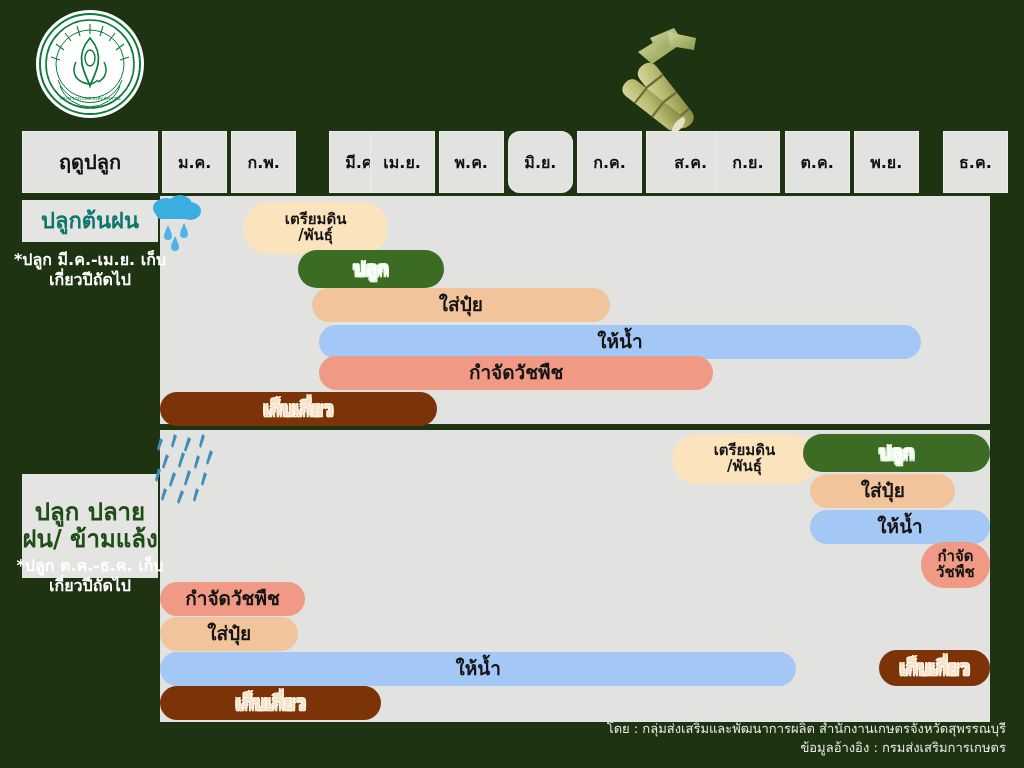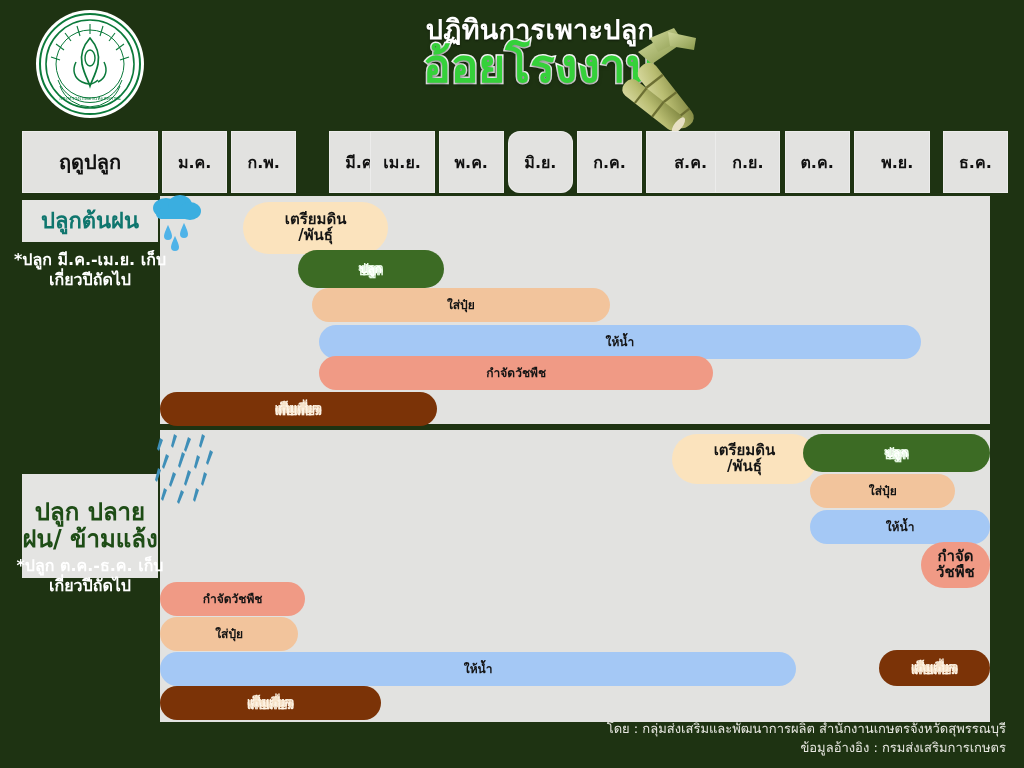--- a/index.html
+++ b/index.html
@@ -60,21 +60,21 @@
     position:absolute;left:10px;width:160px;text-align:center;
     color:#ffffff;font-weight:bold;font-size:16px;line-height:1.25;
   }
   #note1{top:250px;}
   #note2{top:556px;}
 
   
   .bar{
     position:absolute;height:34px;border-radius:17px;
     display:flex;align-items:center;justify-content:center;
-    font-size:12px;font-weight:bold;line-height:1.05;text-align:center;
+    font-size:19px;font-weight:bold;line-height:1.05;text-align:center;
     box-sizing:border-box;padding:0 6px;white-space:pre-line;
   }
   .bar.two{height:46px;font-size:15px;}
   .bar-harvest{
     color:#f6e2c8;
     text-shadow:
       -1.5px -1.5px 0 #fdf3e4, 1.5px -1.5px 0 #fdf3e4,
       -1.5px  1.5px 0 #fdf3e4, 1.5px  1.5px 0 #fdf3e4;
   }
   .bar-plant{
@@ -120,24 +120,20 @@
         <path d="M52 26 C45 34 42 42 44 52 C46 62 50 68 52 74 C54 68 58 62 60 52 C62 42 59 34 52 26 Z" fill="none" stroke="#0b7a3b" stroke-width="1.7"></path>
         <path d="M38 50 C34 58 36 66 44 70 C50 73 56 72 60 68" fill="none" stroke="#0b7a3b" stroke-width="1.5"></path>
         <path d="M66 50 C70 58 68 66 60 70" fill="none" stroke="#0b7a3b" stroke-width="1.5"></path>
         <ellipse cx="52" cy="46" rx="5" ry="8" fill="none" stroke="#0b7a3b" stroke-width="1.4"></ellipse>
         <path d="M20 68 A34 34 0 0 0 84 68" fill="none" stroke="#0b7a3b" stroke-width="1"></path>
         <path d="M22 74 A32 32 0 0 0 82 74" fill="none" stroke="#0b7a3b" stroke-width="1"></path>
         <text x="52" y="88" font-size="5.2" fill="#0b7a3b" text-anchor="middle" font-family="'DejaVu Sans',sans-serif">กระทรวงเกษตรและสหกรณ์</text>
       </svg>
     </div>
 
-    <div class="title-wrap">
-      <div class="title-small">ปฏิทินการเพาะปลูก</div>
-      <div class="title-big">อ้อยโรงงาน</div>
-    </div>
 
     <div class="cane">
       <svg width="110" height="128" viewBox="0 0 110 128" aria-hidden="true">
         <defs>
           <linearGradient id="cg" x1="0" y1="0" x2="1" y2="1">
             <stop offset="0%" stop-color="#d8d9a0"></stop>
               <stop offset="45%" stop-color="#b9bd72"></stop>
             <stop offset="100%" stop-color="#7f8640"></stop>
           </linearGradient>
           <linearGradient id="lg" x1="0" y1="0" x2="1" y2="1">
@@ -171,21 +167,21 @@
   <div class="cell" style="left: 162px; width: 65.1667px;">ม.ค.</div>
       <div class="cell" style="left: 231.167px; width: 65.1667px;">ก.พ.</div>
       <div class="cell" style="left: 300.333px; width: 65.1667px; margin-left: 29px;">มี.ค.</div>
       <div class="cell" style="left: 369.5px; width: 65.1667px;">เม.ย.</div>
       <div class="cell" style="left: 438.667px; width: 65.1667px;">พ.ค.</div>
       <div class="cell" style="left: 507.833px; width: 65.1667px; border-radius: 12px;">มิ.ย.</div>
       <div class="cell" style="left: 577px; width: 65.1667px;">ก.ค.</div>
       <div class="cell" style="left: 646.167px; width: 89px;">ส.ค.</div>
       <div class="cell" style="left: 715.333px; width: 65.1667px;">ก.ย.</div>
       <div class="cell" style="left: 784.5px; width: 65.1667px;">ต.ค.</div>
-      <div class="cell" style="left: 853.667px; width: 65.1667px; padding-left: 11px;">พ.ย.</div>
+      <div class="cell" style="left: 853.667px; width: 65.1667px;">พ.ย.</div>
       <div class="cell" style="left: 922.833px; width: 65.1667px; margin-left: 20px;">ธ.ค.</div>
     </div>
 
   <div class="panel" id="panel1"></div>
   <div class="panel" id="panel2"></div>
 
   <div class="season-box" id="sbox1">ปลูกต้นฝน</div>
   <div class="season-note" id="note1">*ปลูก มี.ค.-เม.ย.
 เก็บเกี่ยวปีถัดไป</div>
 

